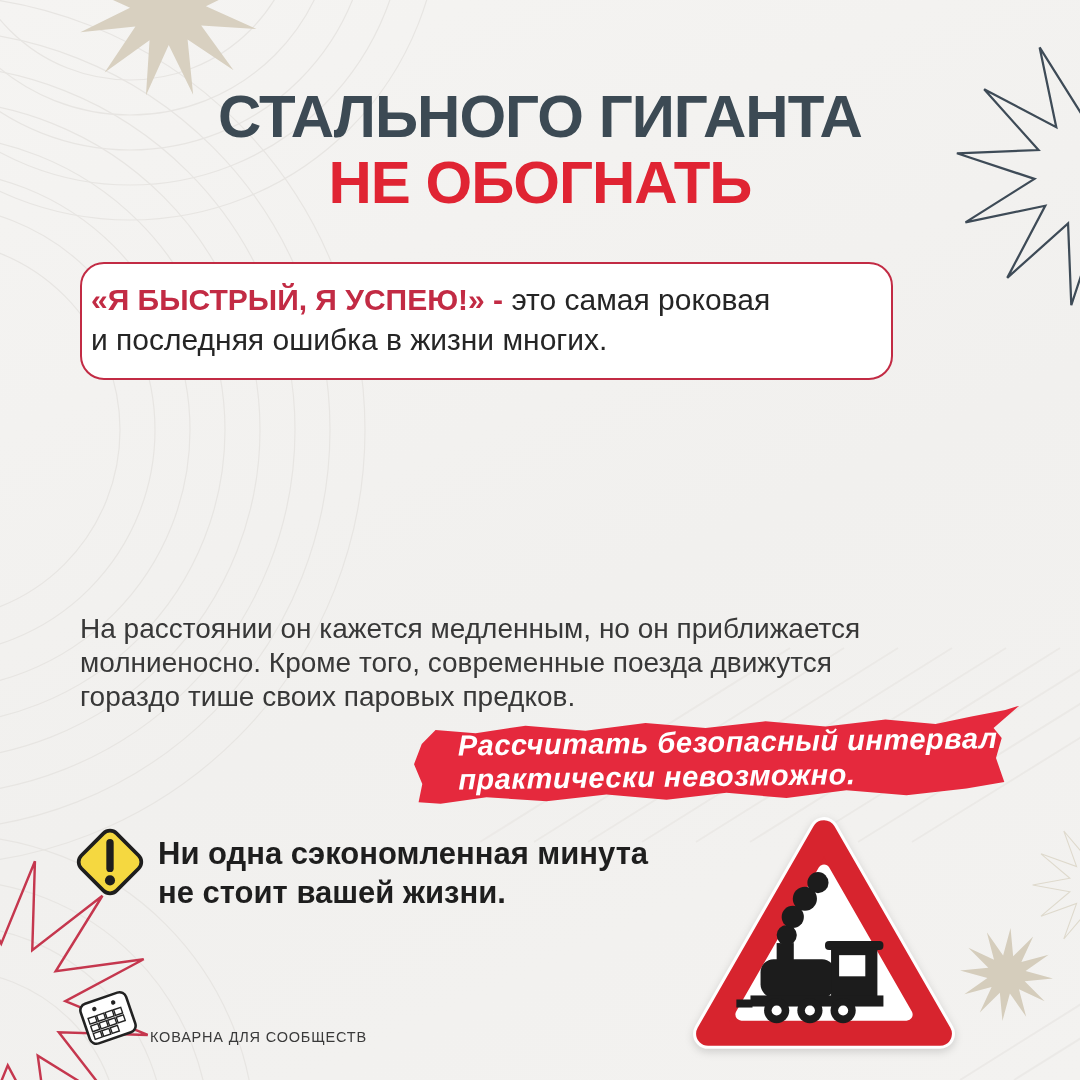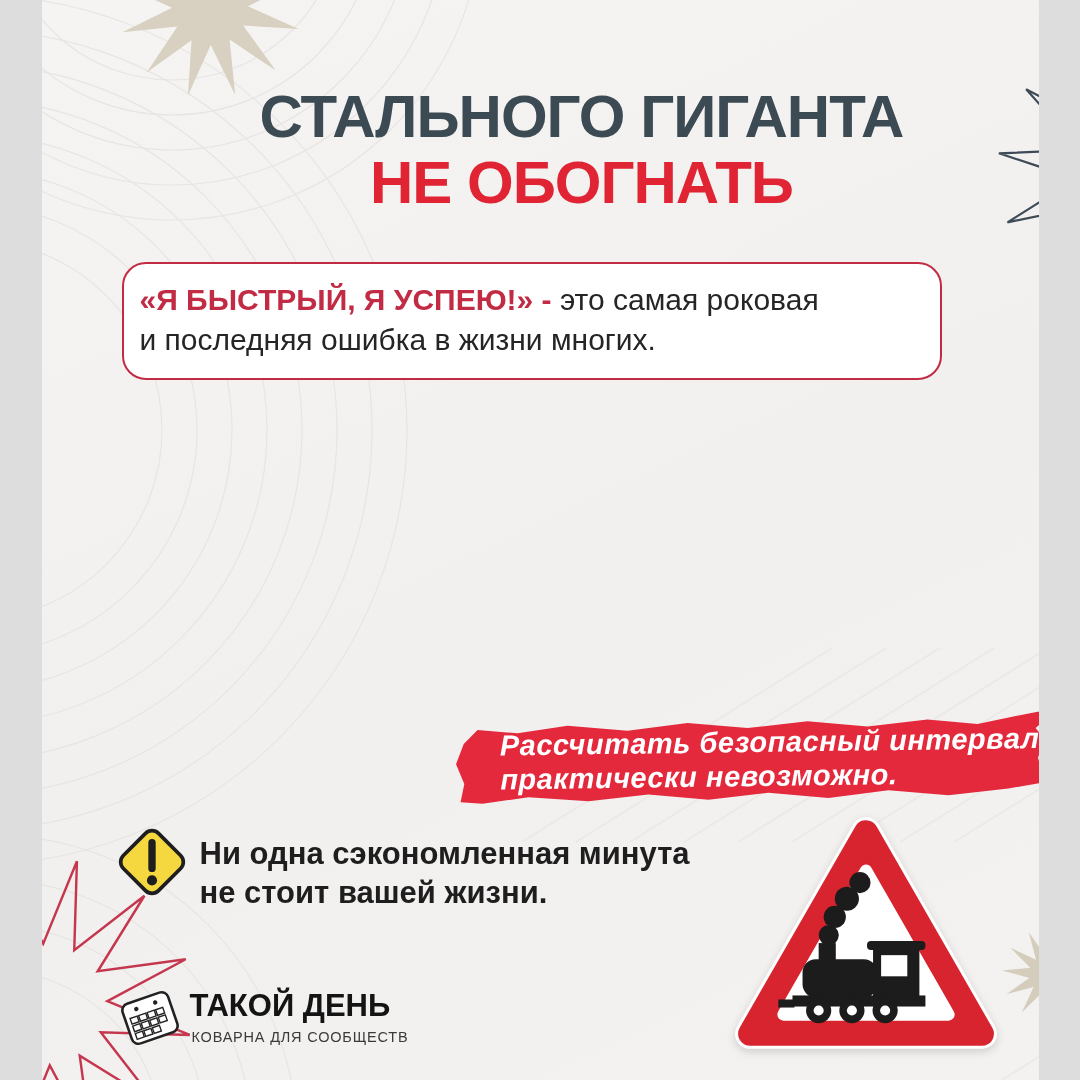--- a/index.html
+++ b/index.html
@@ -1,33 +1,33 @@
 <!DOCTYPE html>
 <html><head>
 <meta charset="utf-8">
 <style>
   html,body{margin:0;padding:0;background:#ddd;}
   .poster{
-    position:relative;width:997px;height:1080px;margin:0 auto;
+    position:relative;width:1080px;height:1080px;margin:0 auto;
     overflow:hidden;background:linear-gradient(155deg,#f5f4f2 0%,#f1f0ee 55%,#f3f2f0 100%);
     font-family:"Liberation Sans",sans-serif;color:#333;
   }
   .abs{position:absolute;}
   svg{display:block;}
 
   
   .headline{left:0;top:84px;width:1080px;text-align:center;font-weight:700;letter-spacing:-1px;line-height:66px;}
   .headline .l1{font-size:60px;color:#3c4a54;white-space:nowrap;}
   .headline .l2{font-size:60px;color:#e02433;white-space:nowrap;}
 
   
   .quote-box{
     left:80px;top:262px;width:778px;min-height:70px;
     background:#ffffff;border:2px solid #c22b44;border-radius:24px;
-    padding:16px 22px 18px 16px;font-size:30px;line-height:40px;white-space:pre-line;
+    padding:16px 22px 18px 9px;font-size:30px;line-height:40px;white-space:pre-line;
   }
   .quote-box .hl{color:#c22b44;font-weight:700;}
   .quote-box .rest{color:#252525;font-weight:500;}
 
   .para{left:80px;width:900px;font-size:28px;line-height:34px;color:#383838;white-space:pre-line;}
   .para1{top:398px;}
   .para2{top:612px;}
 
   .speed-badge{
     left:80px;top:524px;display:inline-block;background:#f6d84a;border-radius:20px;
@@ -124,20 +124,23 @@
   <div class="abs z1 headline">
     <div class="l1">СТАЛЬНОГО ГИГАНТА</div>
     <div class="l2">НЕ ОБОГНАТЬ</div>
   </div>
 
   <div class="abs z1 quote-box"><span class="hl">«Я БЫСТРЫЙ, Я УСПЕЮ!» - </span><span class="rest">это самая роковая
 и последняя ошибка в жизни многих.</span></div>
 
 
 
+  <div class="abs z1 para para2">На расстоянии он кажется медленным, но он приближается
+молниеносно. Кроме того, современные поезда движутся
+гораздо тише своих паровых предков.</div>
 
   <div class="abs z1 banner">
     <svg class="banner-shape" viewBox="0 0 616 100" preserveAspectRatio="none">
       <path fill="#e5293d" d="M30,16 L70,20 L120,13 L180,19 L240,12 L300,18 L360,12 L420,18 L480,12 L530,17 L566,10
         L600,4 L614,0 L588,22 L596,32 L590,52 L598,76
         L560,82 L500,88 L440,82 L380,89 L320,83 L260,89 L200,83 L140,89 L80,84 L34,90
         L12,88 L16,70 L8,50 L16,30 Z"></path>
     </svg>
     <div class="banner-text">Рассчитать безопасный интервал
 практически невозможно.</div>
@@ -189,16 +192,15 @@
         <rect x="15" y="36" width="7.5" height="6"></rect>
           <rect x="24" y="36" width="7.5" height="6"></rect>
           <rect x="33" y="36" width="7.5" height="6"></rect>
           <rect x="42" y="36" width="7.5" height="6"></rect>
         <rect x="15" y="44" width="7.5" height="6"></rect>
           <rect x="24" y="44" width="7.5" height="6"></rect>
           <rect x="33" y="44" width="7.5" height="6"></rect>
       </g>
     </g>
   </svg>
-  <div class="abs z2 logo-title">ТАКОЙ ДЕНЬ</div>
   <div class="abs z2 logo-subtitle">КОВАРНА ДЛЯ СООБЩЕСТВ</div>
 
 </div>
 
 </body></html>

